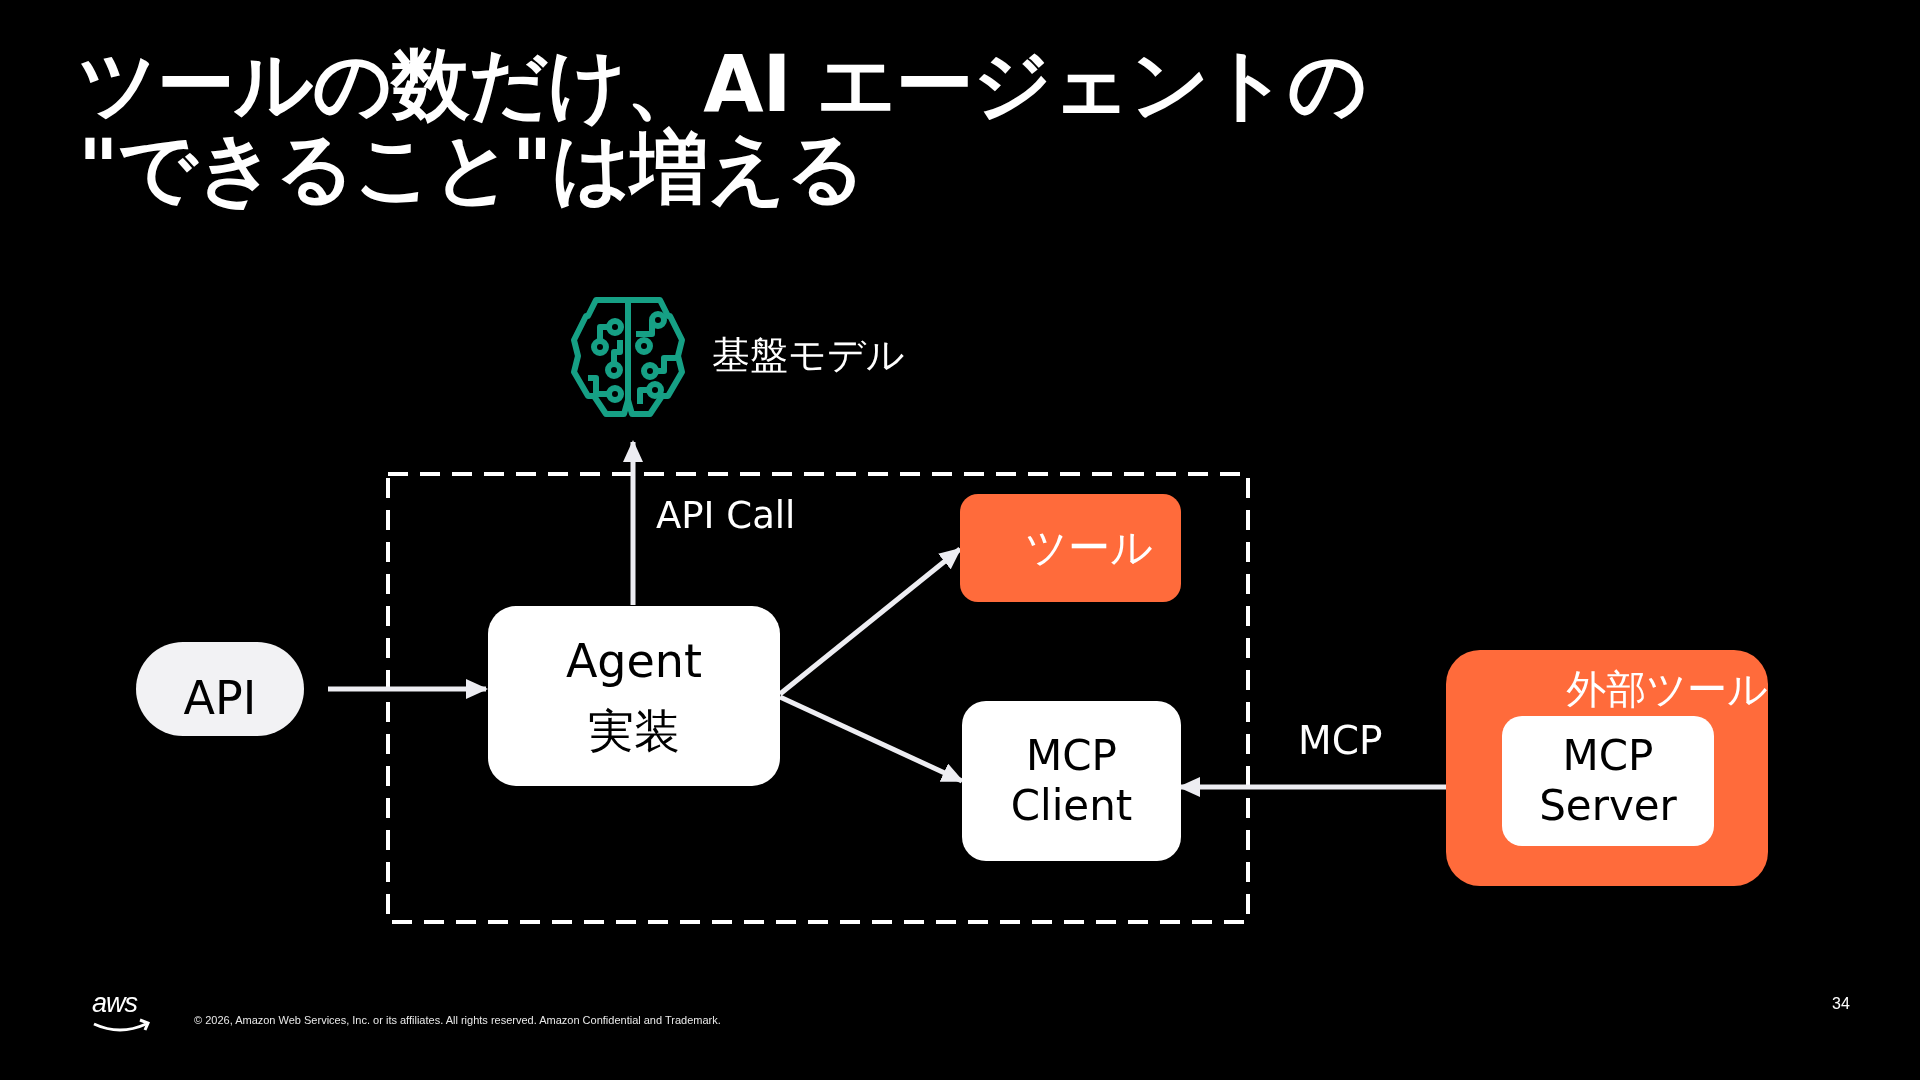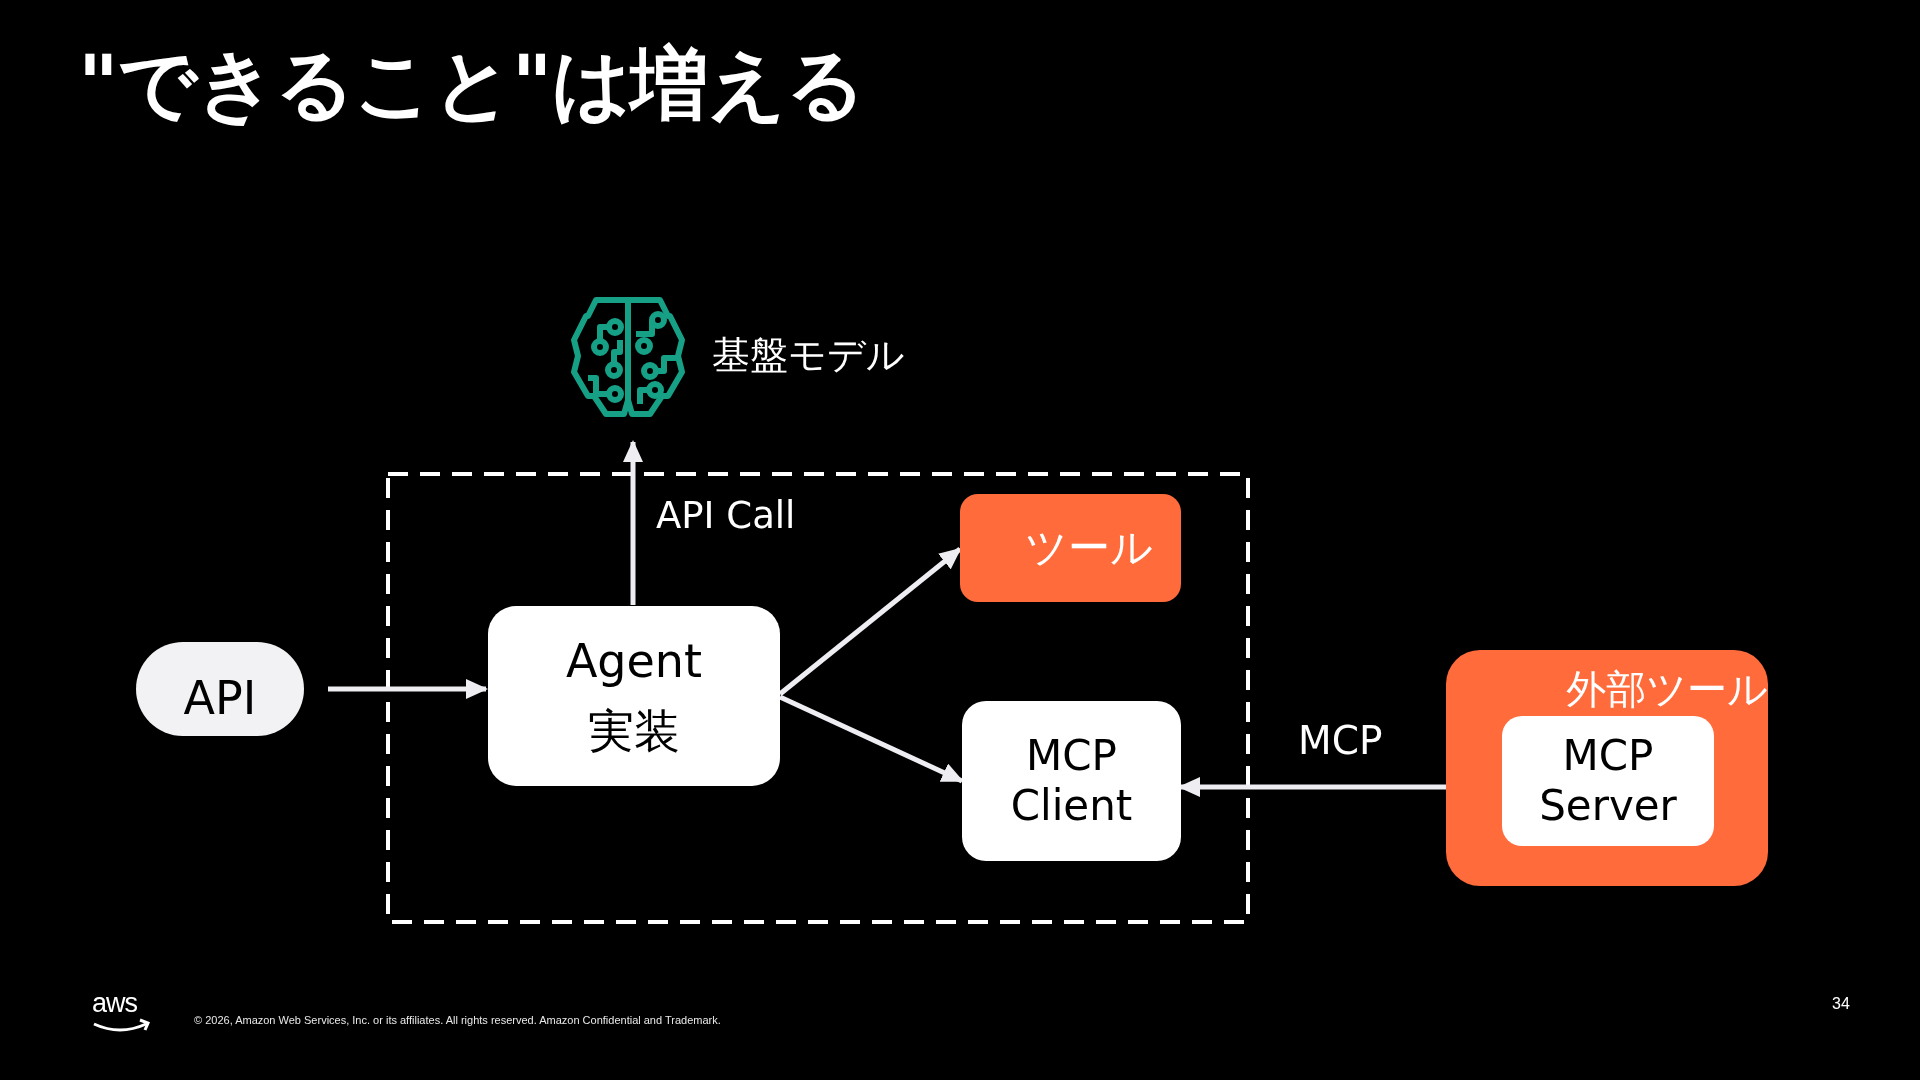--- a/index.html
+++ b/index.html
@@ -21,26 +21,27 @@
     .label { position: absolute; color: #fff; white-space: nowrap; }
     .footer-copy {
       position: absolute; left: 194px; top: 1014px; font-size: 11px; color: #e8e8e8;
       font-family: "Liberation Sans", sans-serif;
     }
     .page-num {
       position: absolute; left: 1832px; top: 995px; font-size: 16px; color: #fff;
       font-family: "Liberation Sans", sans-serif;
     }
     .aws-logo { position: absolute; left: 92px; top: 994px; width: 64px; height: 42px; }
-    .aws-text { font-size: 27px; font-family: "Liberation Sans", sans-serif; color:#fff; position:absolute; left:0; top:-6px; letter-spacing:-1px;}
+    .aws-text { font-size: 27px; font-family: "Liberation Sans", sans-serif; color:#fff; position:absolute; left:0; top:-6px; letter-spacing:-1px;font-style:italic;}
   </style>
 </head>
 <body>
 
 <h1 class="title">
+  <span>ツールの数だけ、AI エージェントの</span>
   <span>"できること"は増える</span>
 </h1>
 
 <svg class="diagram" width="1920" height="1080" viewBox="0 0 1920 1080">
   <defs>
     <marker id="arrowhead" markerWidth="10" markerHeight="10" refX="8" refY="5" orient="auto" markerUnits="userSpaceOnUse">
       <path d="M0,0 L10,5 L0,10 z" fill="#EDEDF2"></path>
     </marker>
     <marker id="arrowhead-big" markerWidth="22" markerHeight="20" refX="20" refY="10" orient="auto" markerUnits="userSpaceOnUse">
       <path d="M0,0 L22,10 L0,20 z" fill="#EDEDF2"></path>

